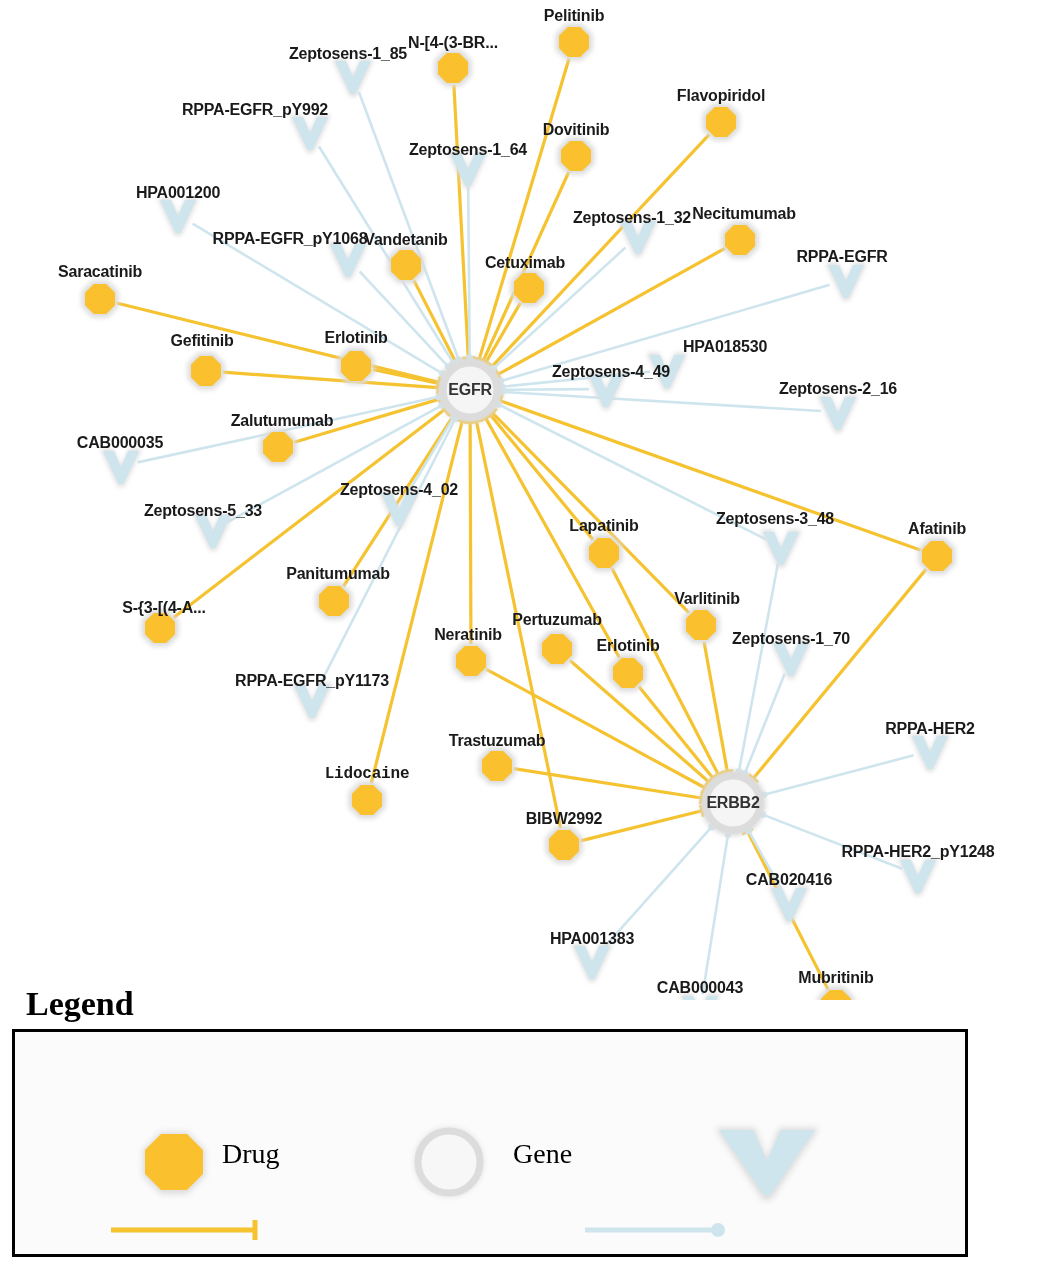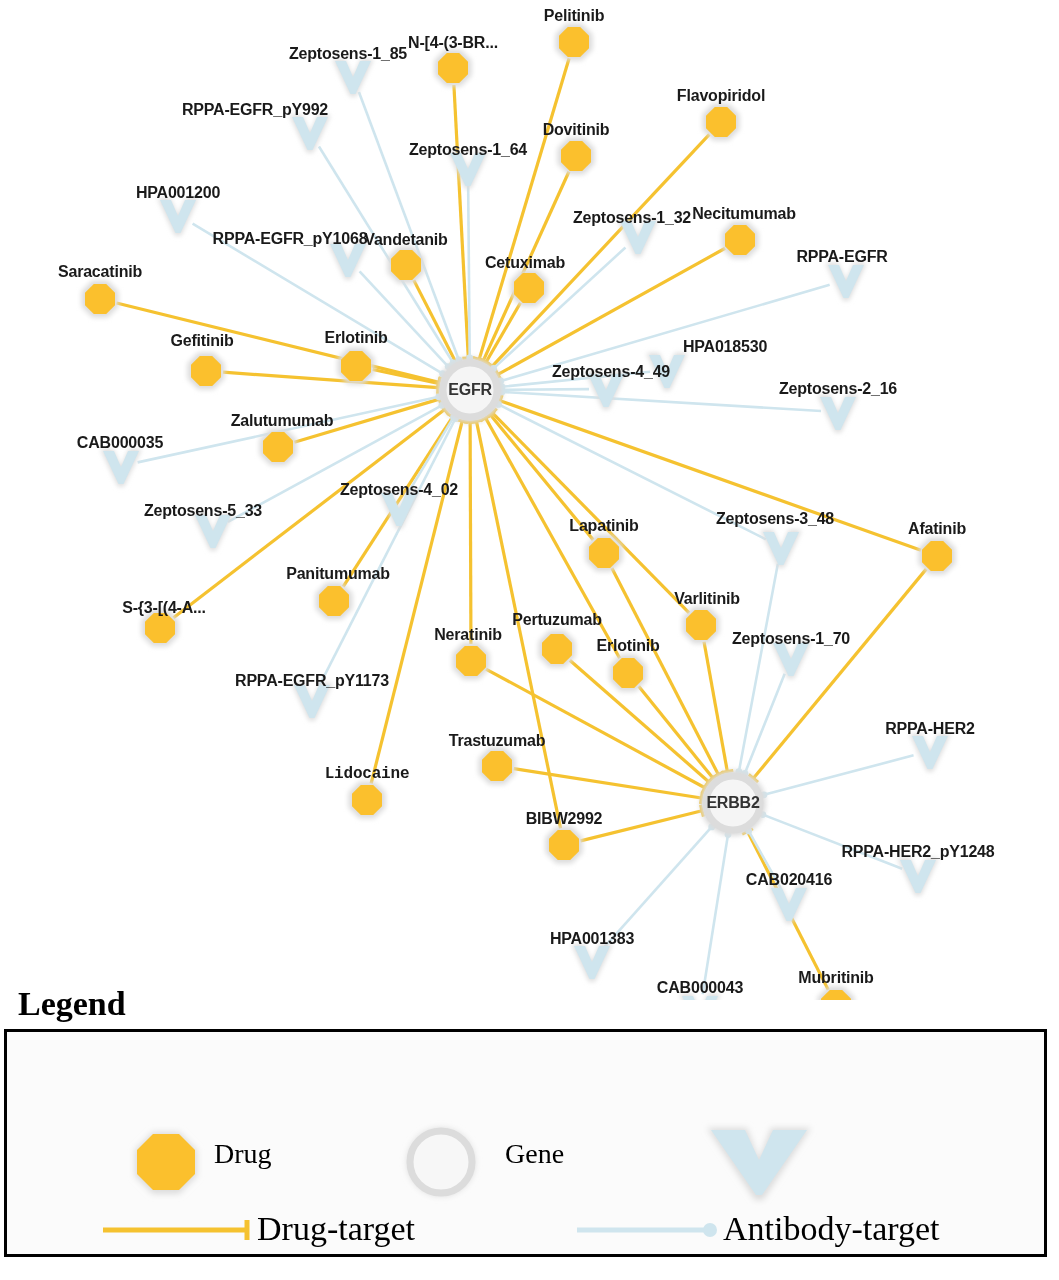--- a/index.html
+++ b/index.html
@@ -31,23 +31,23 @@
     transform: translate(-50%, -50%);
     letter-spacing: -0.2px;
   }
   .gene-label {
     font-size: 16px;
     font-weight: bold;
     color: #333;
   }
   #legend-wrap {
     position: absolute;
-    left: 4px;
+    left: 12px;
     top: 985px;
-    width: 1043px;
+    width: 956px;
   }
   #legend-title {
     font-family: "Liberation Serif", serif;
     font-size: 34px;
     font-weight: bold;
     color: #000;
     margin-left: 14px;
     margin-bottom: 6px;
   }
   #legend-box {
@@ -451,16 +451,14 @@
         <line x1="240" y1="188" x2="240" y2="208" stroke="#F5C230" stroke-width="5"></line>
       </g>
 
       <g>
         <line x1="570" y1="198" x2="700" y2="198" stroke="#CFE5EE" stroke-width="5"></line>
         <circle cx="703" cy="198" r="7" fill="#CFE5EE"></circle>
       </g>
     </svg>
     <div class="legend-item-label" style="left:207px;top:106px;">Drug</div>
     <div class="legend-item-label" style="left:498px;top:106px;">Gene</div>
-    <div class="legend-edge-label" style="left:250px;top:178px;">Drug-target</div>
-    <div class="legend-edge-label" style="left:716px;top:178px;">Antibody-target</div>
   </div>
 </div>
 
 </body></html>

